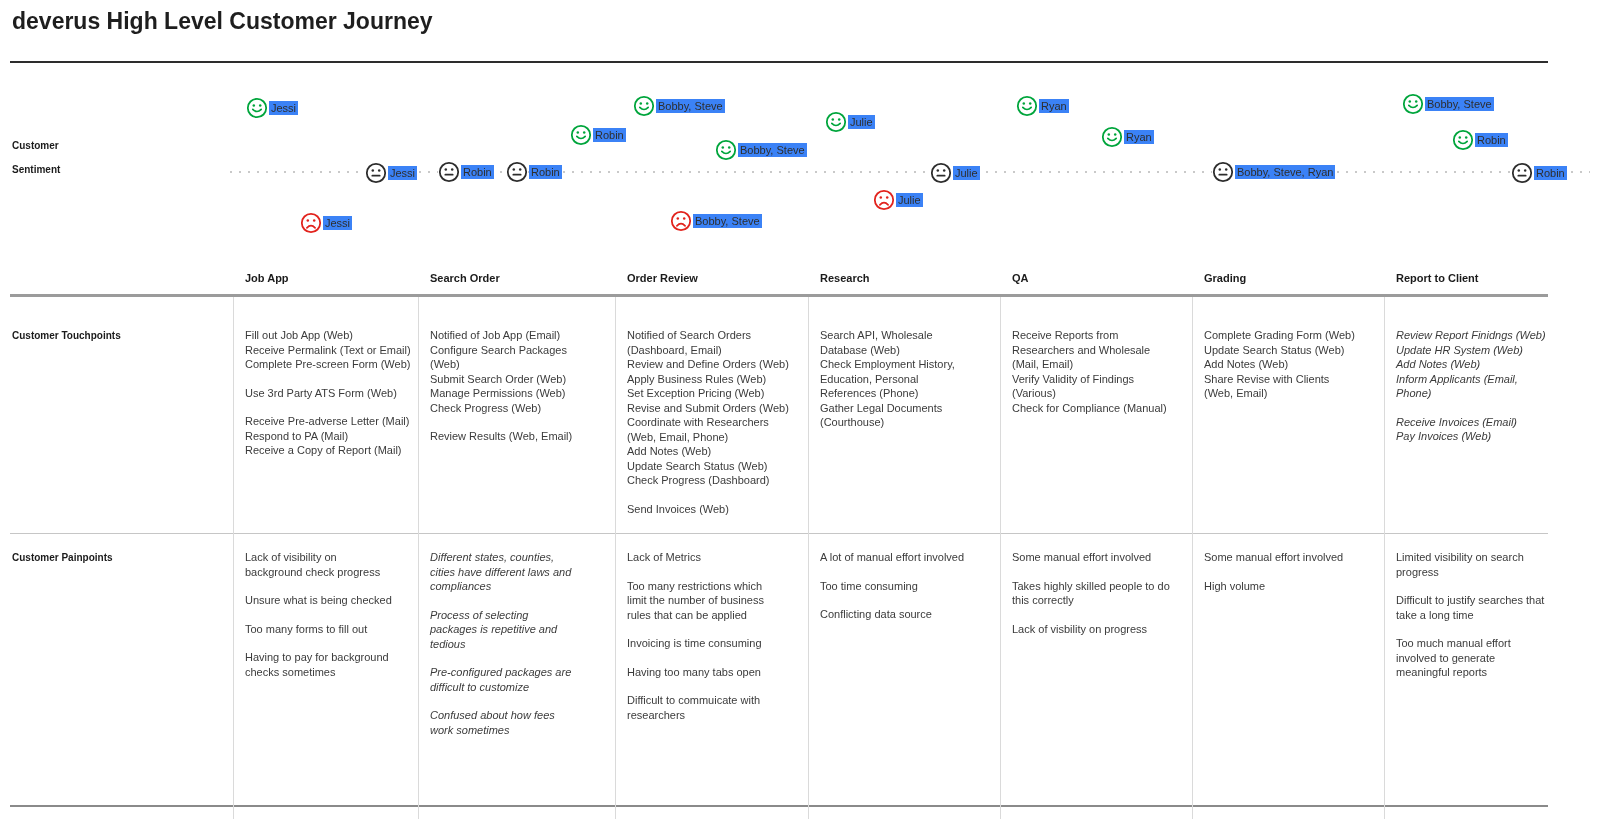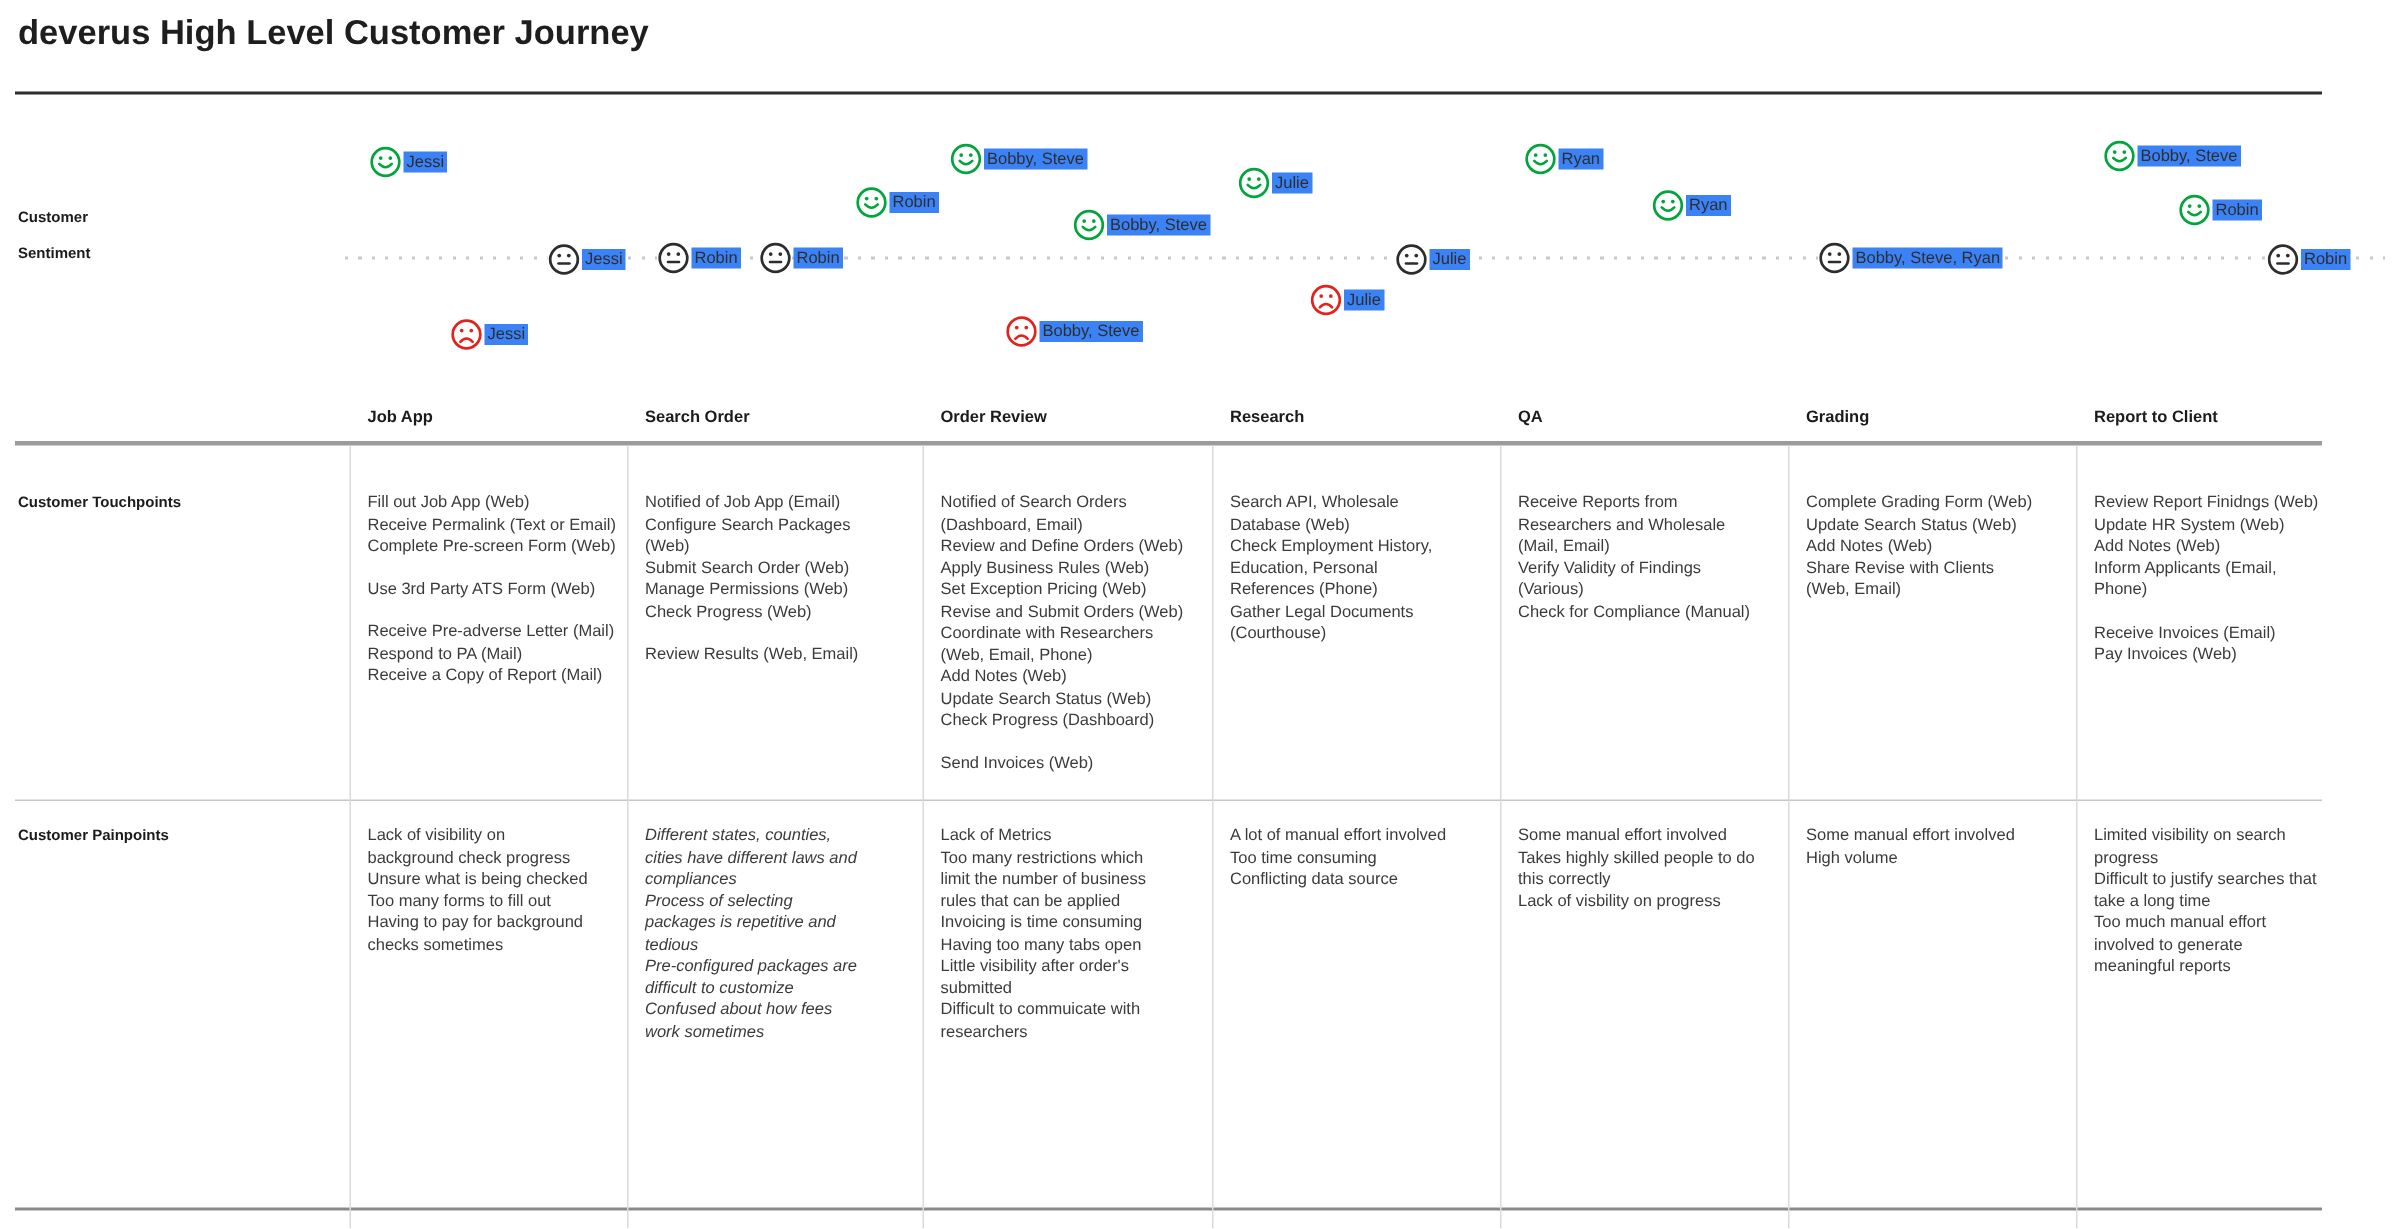--- a/index.html
+++ b/index.html
@@ -15,21 +15,21 @@
   .dotted-line{position:absolute;left:230px;top:171px;width:1360px;height:2px;z-index:1;
     background:repeating-linear-gradient(90deg,#c9c9c9 0,#c9c9c9 2px,transparent 2px,transparent 9px);}
   .smiley{position:absolute;z-index:3;display:flex;align-items:center;}
   .smiley svg{display:block;background:#fff;border-radius:50%;}
   .smiley-label{margin-left:1px;font-size:11px;line-height:12px;color:#2e2e2e;background:#3b82f6;
     white-space:nowrap;padding:1px 2px;}
   .vline{position:absolute;top:297px;bottom:0;width:1px;background:#dadada;z-index:0;}
   .col-header{position:absolute;top:272px;font-size:11px;font-weight:bold;color:#1b1b1b;white-space:nowrap;}
   .cell{position:absolute;font-size:11px;line-height:14.5px;color:#3b3b3b;white-space:pre;z-index:2;}
   .cell .group + .group{margin-top:14px;}
-  .cell .para + .para{}
+  .cell .para + .para{margin-top:14px;}
 </style>
 </head>
 <body>
 
 <div id="page">
   <div class="page-title">deverus High Level Customer Journey</div>
   <div class="rule title-rule"></div>
 
   <div class="side-label" style="top:140px;">Customer</div>
   <div class="side-label" style="top:164px;">Sentiment</div>
@@ -222,22 +222,21 @@
 tedious</div><div class="para">Pre-configured packages are
 difficult to customize</div><div class="para">Confused about how fees
 work sometimes</div></div>
     <div class="vline" style="left: 615px;"></div>
     <div class="col-header" style="left: 627px;">Order Review</div>
     <div class="cell" style="left: 627px; top: 328px; width: 183px;"><div class="group"><div>Notified of Search Orders
 (Dashboard, Email)</div><div>Review and Define Orders (Web)</div><div>Apply Business Rules (Web)</div><div>Set Exception Pricing (Web)</div><div>Revise and Submit Orders (Web)</div><div>Coordinate with Researchers
 (Web, Email, Phone)</div><div>Add Notes (Web)</div><div>Update Search Status (Web)</div><div>Check Progress (Dashboard)</div></div><div class="group"><div>Send Invoices (Web)</div></div></div>
     <div class="cell" style="left: 627px; top: 550px; width: 183px;"><div class="para">Lack of Metrics</div><div class="para">Too many restrictions which
 limit the number of business
-rules that can be applied</div><div class="para">Invoicing is time consuming</div><div class="para">Having too many tabs open</div><div class="para">Little visibility after order's
-submitted</div><div class="para">Difficult to commuicate with
+rules that can be applied</div><div class="para">Invoicing is time consuming</div><div class="para">Having too many tabs open</div><div class="para">Difficult to commuicate with
 researchers</div></div>
     <div class="vline" style="left: 808px;"></div>
     <div class="col-header" style="left: 820px;">Research</div>
     <div class="cell" style="left: 820px; top: 328px; width: 182px;"><div class="group"><div>Search API, Wholesale
 Database (Web)</div><div>Check Employment History,
 Education, Personal
 References (Phone)</div><div>Gather Legal Documents
 (Courthouse)</div></div></div>
     <div class="cell" style="left: 820px; top: 550px; width: 182px;"><div class="para">A lot of manual effort involved</div><div class="para">Too time consuming</div><div class="para">Conflicting data source</div></div>
     <div class="vline" style="left: 1000px;"></div>
@@ -248,20 +247,20 @@
 (Various)</div><div>Check for Compliance (Manual)</div></div></div>
     <div class="cell" style="left: 1012px; top: 550px; width: 182px;"><div class="para">Some manual effort involved</div><div class="para">Takes highly skilled people to do
 this correctly</div><div class="para">Lack of visbility on progress</div></div>
     <div class="vline" style="left: 1192px;"></div>
     <div class="col-header" style="left: 1204px;">Grading</div>
     <div class="cell" style="left: 1204px; top: 328px; width: 182px;"><div class="group"><div>Complete Grading Form (Web)</div><div>Update Search Status (Web)</div><div>Add Notes (Web)</div><div>Share Revise with Clients
 (Web, Email)</div></div></div>
     <div class="cell" style="left: 1204px; top: 550px; width: 182px;"><div class="para">Some manual effort involved</div><div class="para">High volume</div></div>
     <div class="vline" style="left: 1384px;"></div>
     <div class="col-header" style="left: 1396px;">Report to Client</div>
-    <div class="cell" style="left: 1396px; top: 328px; width: 182px;"><div class="group"><div>Review Report Finidngs (Web)</div><div>Update HR System (Web)</div><div>Add Notes (Web)</div><div>Inform Applicants (Email,
+    <div class="cell" style="left: 1396px; top: 328px; width: 182px; font-style: italic;"><div class="group"><div>Review Report Finidngs (Web)</div><div>Update HR System (Web)</div><div>Add Notes (Web)</div><div>Inform Applicants (Email,
 Phone)</div></div><div class="group"><div>Receive Invoices (Email)</div><div>Pay Invoices (Web)</div></div></div>
     <div class="cell" style="left: 1396px; top: 550px; width: 182px;"><div class="para">Limited visibility on search
 progress</div><div class="para">Difficult to justify searches that
 take a long time</div><div class="para">Too much manual effort
 involved to generate
 meaningful reports</div></div>
   </div>
 
 </body></html>

